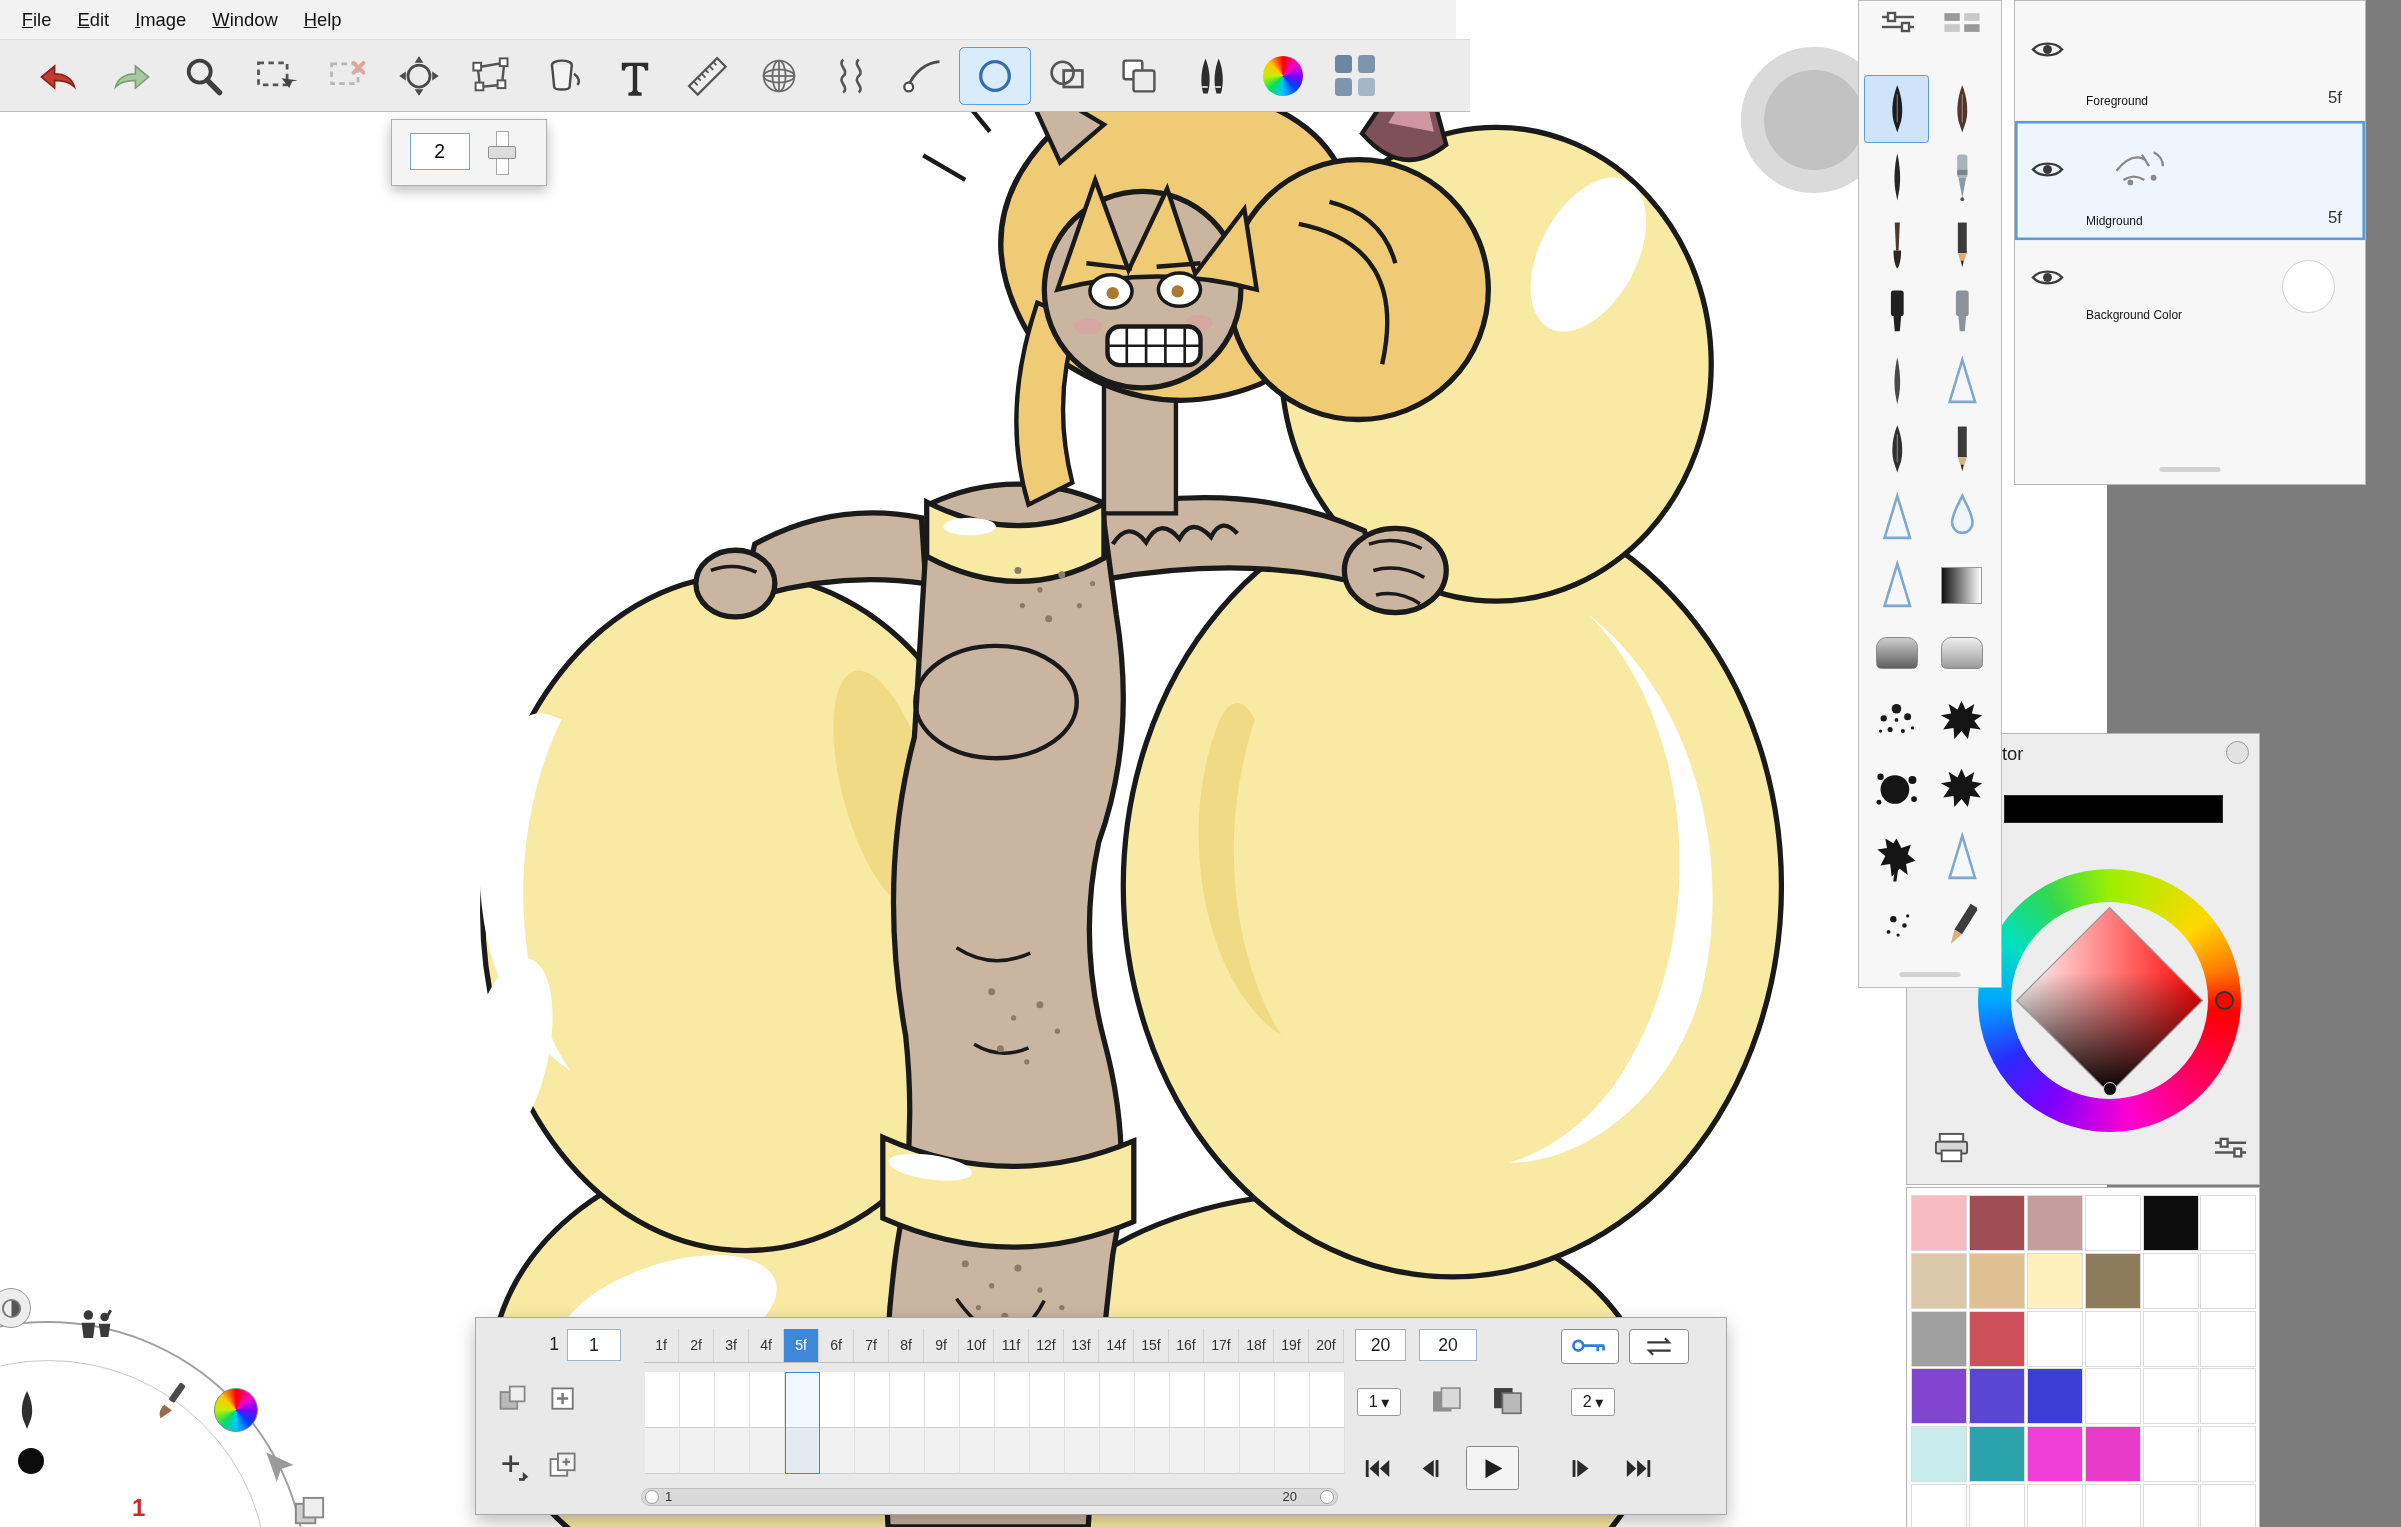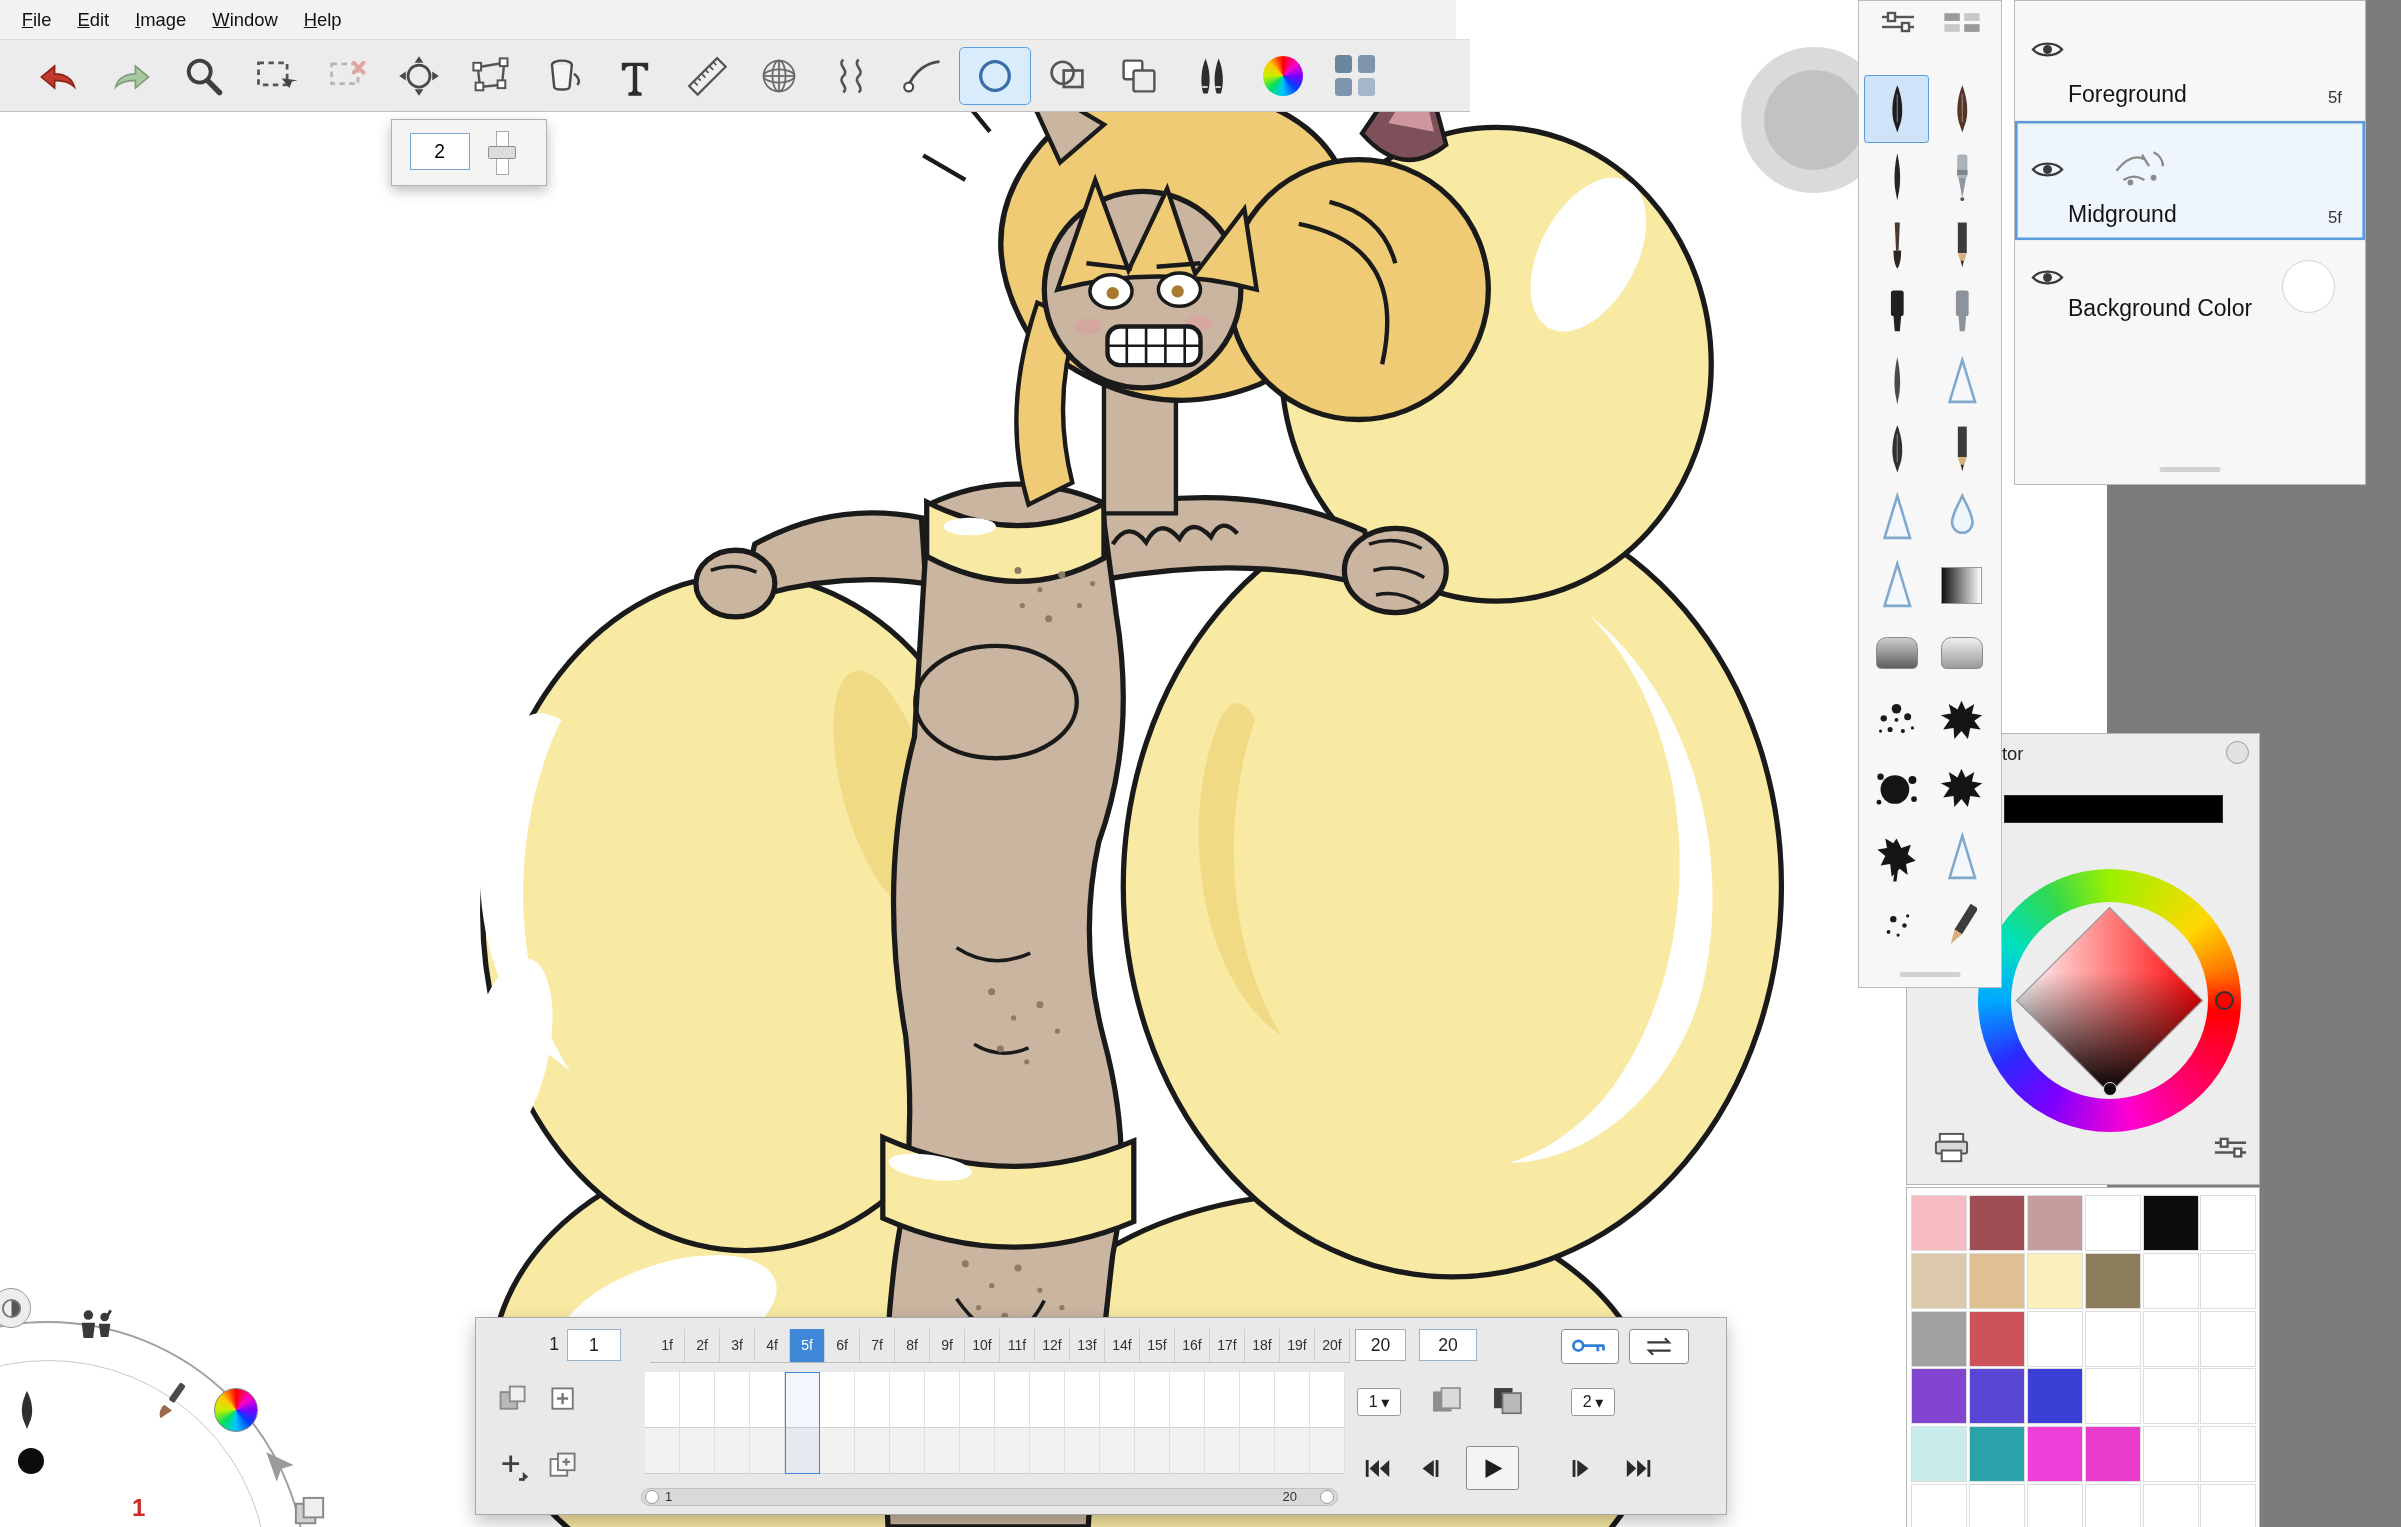--- a/index.html
+++ b/index.html
@@ -53,21 +53,21 @@
       background:#d2d2d2;border-radius:2.6px;}
   
   #layers-panel{position:absolute;left:2014px;top:0;width:352px;height:485px;background:#f7f7f7;
       border:0.9px solid #b8b8b8;box-sizing:border-box;z-index:6;}
   .layer-row{position:relative;width:100%;}
   .layer-row.tall{height:119px;border-bottom:0.9px solid #ededed;}
   .layer-row.short{height:93px;}
   .layer-row.selected{background:#eef5fd;box-shadow:inset 0 0 0 2.6px #5b9bd9;}
   .eye{position:absolute;left:16px;top:37px;width:33px;height:23px;}
   .layer-row.short .eye{top:24.6px;}
-  .lname{position:absolute;left:53px;bottom:12.3px;font-size:23px;color:#141414;}
+  .lname{position:absolute;left:71px;bottom:12.3px;font-size:12px;color:#141414;}
   .lframes{position:absolute;right:23px;bottom:12.3px;font-size:16.7px;color:#333;}
   .thumb{position:absolute;left:86px;top:10.5px;width:81px;height:67px;display:flex;align-items:center;justify-content:center;}
   .paint-thumb{width:61px;height:56px;background:radial-gradient(circle at 50% 45%,#f0d98c 0 40%,rgba(240,217,140,0) 75%);}
   .bg-swatch{position:absolute;right:30px;top:19.3px;width:51px;height:51px;border-radius:50%;background:#ffffff;
       border:1.8px solid #d2d2d2;}
   
   #color-editor{position:absolute;left:1906px;top:733px;width:354px;height:452px;background:#ededed;
       border:0.9px solid #b5b5b5;box-sizing:border-box;z-index:5;}
   .ce-title{position:absolute;left:19.3px;top:8.8px;font-size:18.4px;color:#222;}
   .ce-close{position:absolute;right:10.5px;top:7px;width:21px;height:21px;border-radius:50%;
@@ -95,21 +95,21 @@
   #timeline{position:absolute;left:475px;top:1317px;width:1252px;height:198px;background:#e9e9e9;
       border:0.9px solid #a8a8a8;box-sizing:border-box;z-index:6;box-shadow:0 7px 17.6px rgba(0,0,0,.25);}
   .tl-num{position:absolute;font-size:17.6px;color:#222;}
   #keys-label{left:53px;top:16px;width:30px;text-align:right;}
   .tl-input{position:absolute;background:#fff;border:0.9px solid #9ab4cc;font-size:17.6px;text-align:center;
       font-family:inherit;color:#222;box-sizing:border-box;}
   #keys-input{left:91px;top:11.4px;width:54px;height:32px;}
   #len-box{position:absolute;left:879px;top:11.4px;width:51px;height:32px;background:#fff;border:0.9px solid #aaa;
       box-sizing:border-box;font-size:17.6px;display:flex;align-items:center;justify-content:center;}
   #len-input{left:943px;top:11.4px;width:58px;height:32px;}
-  #ruler{position:absolute;left:174px;top:10.5px;height:33px;display:flex;border-bottom:0.9px solid #bdbdbd;}
+  #ruler{position:absolute;left:168px;top:10.5px;height:33px;display:flex;border-bottom:0.9px solid #bdbdbd;}
   .fcell{width:35px;height:33px;box-sizing:border-box;border-right:0.9px solid #d0d0d0;font-size:14px;color:#333;
       display:flex;align-items:center;justify-content:center;}
   .fcell.cur{background:#3f87d9;color:#fff;}
   #track{position:absolute;left:169px;top:54px;width:702px;}
   .trow{display:flex;}
   .tcell{width:35px;box-sizing:border-box;border-right:0.9px solid #e0e0e0;border-bottom:0.9px solid #cfcfcf;background:#fff;}
   .trow.r2 .tcell{background:#f1f1f1;}
   #cur-frame-overlay{position:absolute;top:54px;width:35px;height:102px;border:1.8px solid #3f87d9;
       box-sizing:border-box;background:rgba(63,135,217,.07);}
   .tl-icon{position:absolute;width:40px;height:40px;display:flex;align-items:center;justify-content:center;}

